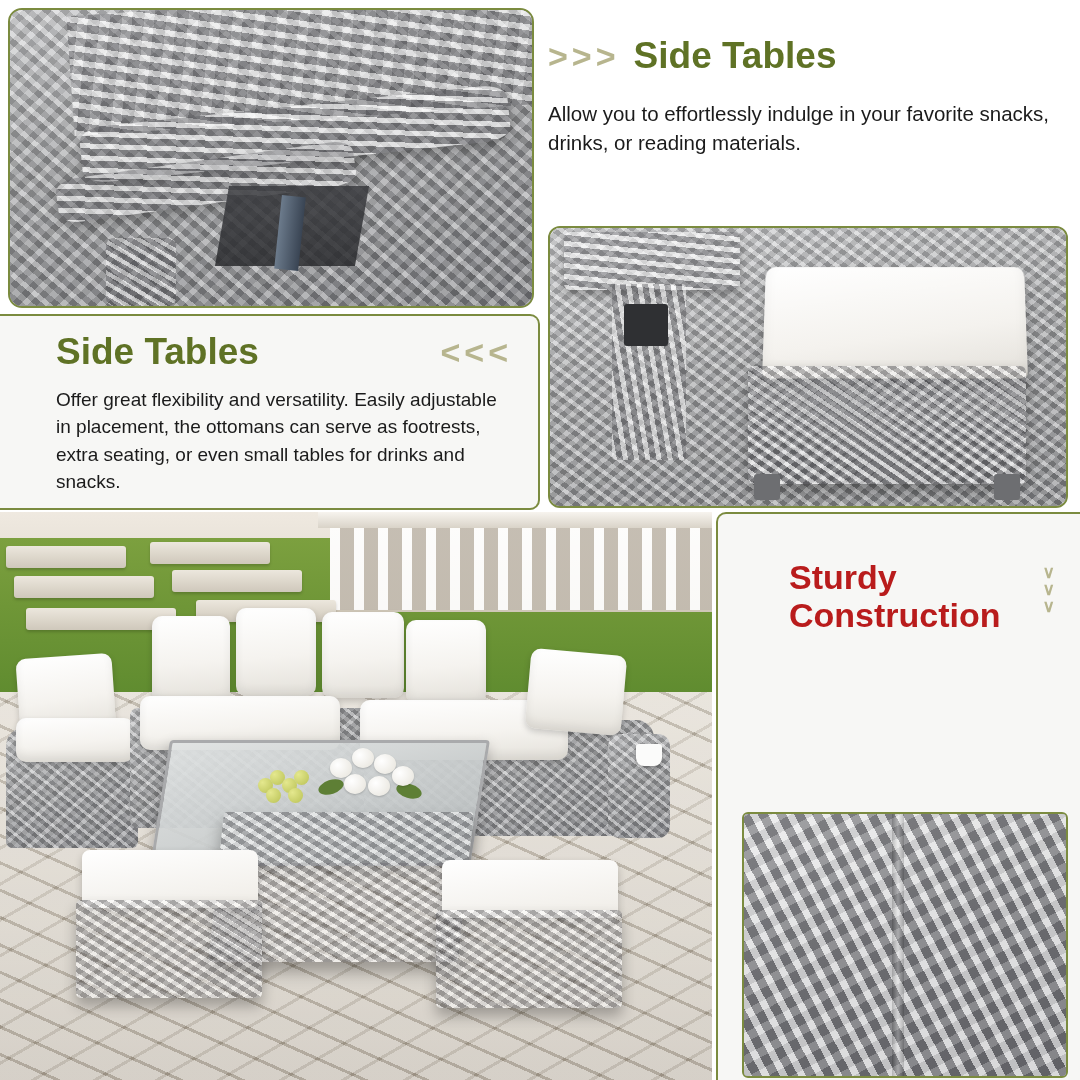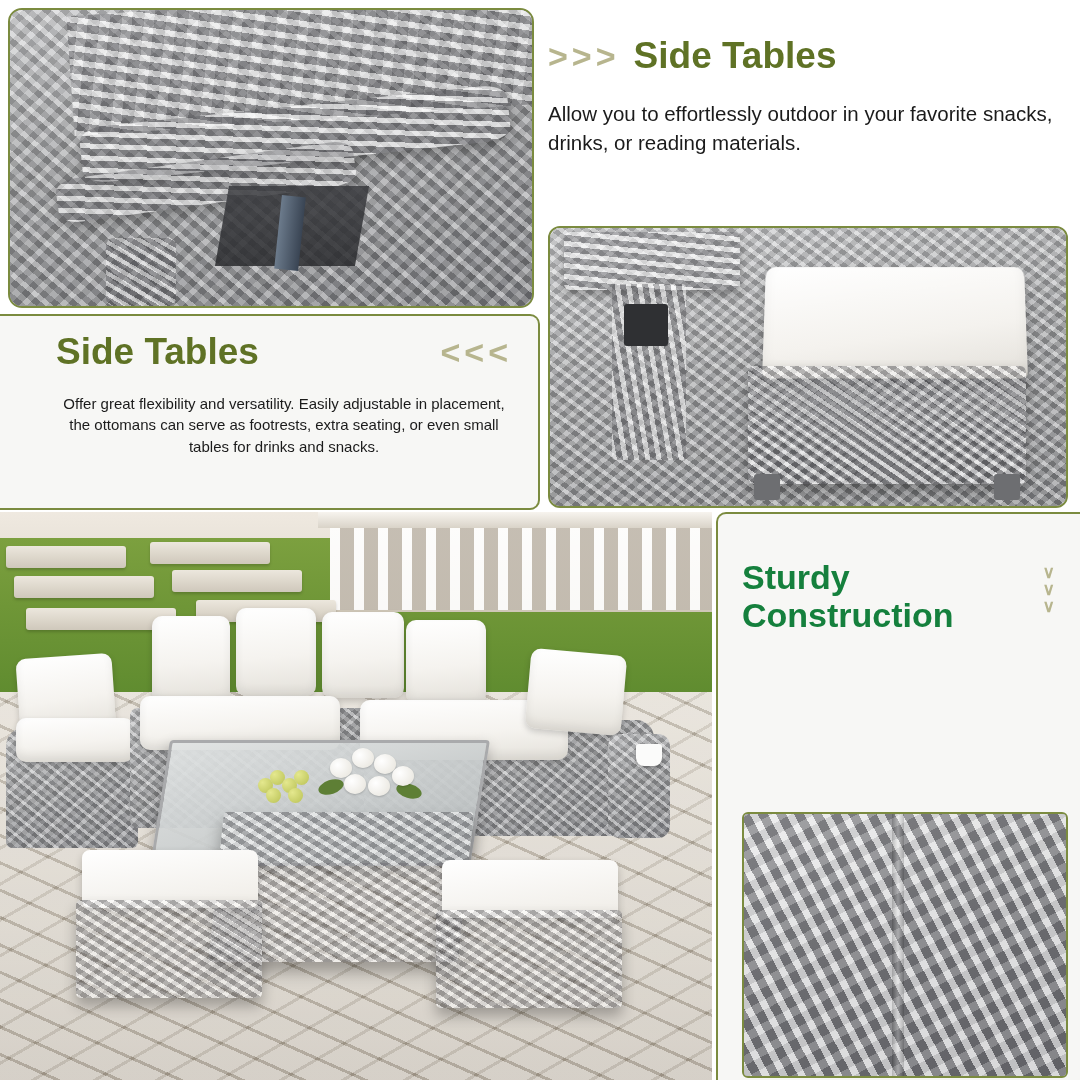--- a/index.html
+++ b/index.html
@@ -158,21 +158,21 @@
     background: #f7f7f5;
     border-top: 2px solid #7b8b3f;
     border-bottom: 2px solid #7b8b3f;
     border-right: 2px solid #7b8b3f;
     border-radius: 0 10px 10px 0;
     padding: 16px 26px 10px 56px;
   }
   .card-sidetables-left .heading-row {
     display: flex; align-items: center; justify-content: space-between;
   }
-  .card-sidetables-left .body-text { margin-top: 20px; font-size: 15px; text-align: center; }
+  .card-sidetables-left .body-text { margin-top: 13px; font-size: 19px; }
 
   
   .photo-patio {
     position: absolute; left: 0; top: 512px; width: 712px; height: 568px;
     overflow: hidden;
   }
   .sky-wall {
     position: absolute; left: 0; top: 0; width: 712px; height: 120px;
     background: linear-gradient(180deg, #efe9e0 0%, #e2dcd2 60%, #cfc9bf 100%);
   }
@@ -277,22 +277,23 @@
   .panel-sturdy {
     position: absolute; left: 716px; top: 512px; width: 364px; height: 568px;
     background: #f7f7f5;
     border-left: 2px solid #7b8b3f;
     border-top: 2px solid #7b8b3f;
     border-radius: 10px 0 0 0;
     padding: 44px 20px 0 24px;
   }
   .sturdy-head-row { display: flex; align-items: flex-start; gap: 10px; }
   .sturdy-title {
-    color: #15803d; font-size: 34px; font-weight: bold; line-height: 1.12;
+    color: #b91c1c; font-size: 34px; font-weight: bold; line-height: 1.12;
     flex: 1;
+    margin-left: 47px;
   }
   .chev-down-stack {
     display: flex; flex-direction: column; align-items: center;
     color: #b7b58e; font-size: 17px; font-weight: bold; line-height: 1.0;
     padding-top: 6px;
   }
   .chev-down-stack span { display: block; letter-spacing: 5px; }
   .sturdy-body {
     color: #1b1b1b; font-size: 20.5px; line-height: 1.42; margin-top: 16px;
   }
@@ -326,21 +327,21 @@
     <div class="p1-dark-gap"></div>
     <div class="p1-metal"></div>
     <div class="p1-foot"></div>
   </div>
 
   <div class="block-sidetables-right">
     <div class="arrow-row">
       <span class="chev-right">&gt;&gt;&gt;</span>
       <span class="heading-green">Side Tables</span>
     </div>
-    <p class="body-text">Allow you to effortlessly outdoor in your favorite snacks, drinks, or reading materials.</p>
+    <p class="body-text">Allow you to effortlessly indulge in your favorite snacks, drinks, or reading materials.</p>
   </div>
 
   <div class="panel-ottoman">
     <div class="ott-bg"></div>
     <div class="ott-table">
       <div class="ott-table-top"></div>
       <div class="ott-table-leg"></div>
       <div class="ott-table-dark"></div>
     </div>
     <div class="ott-body">

